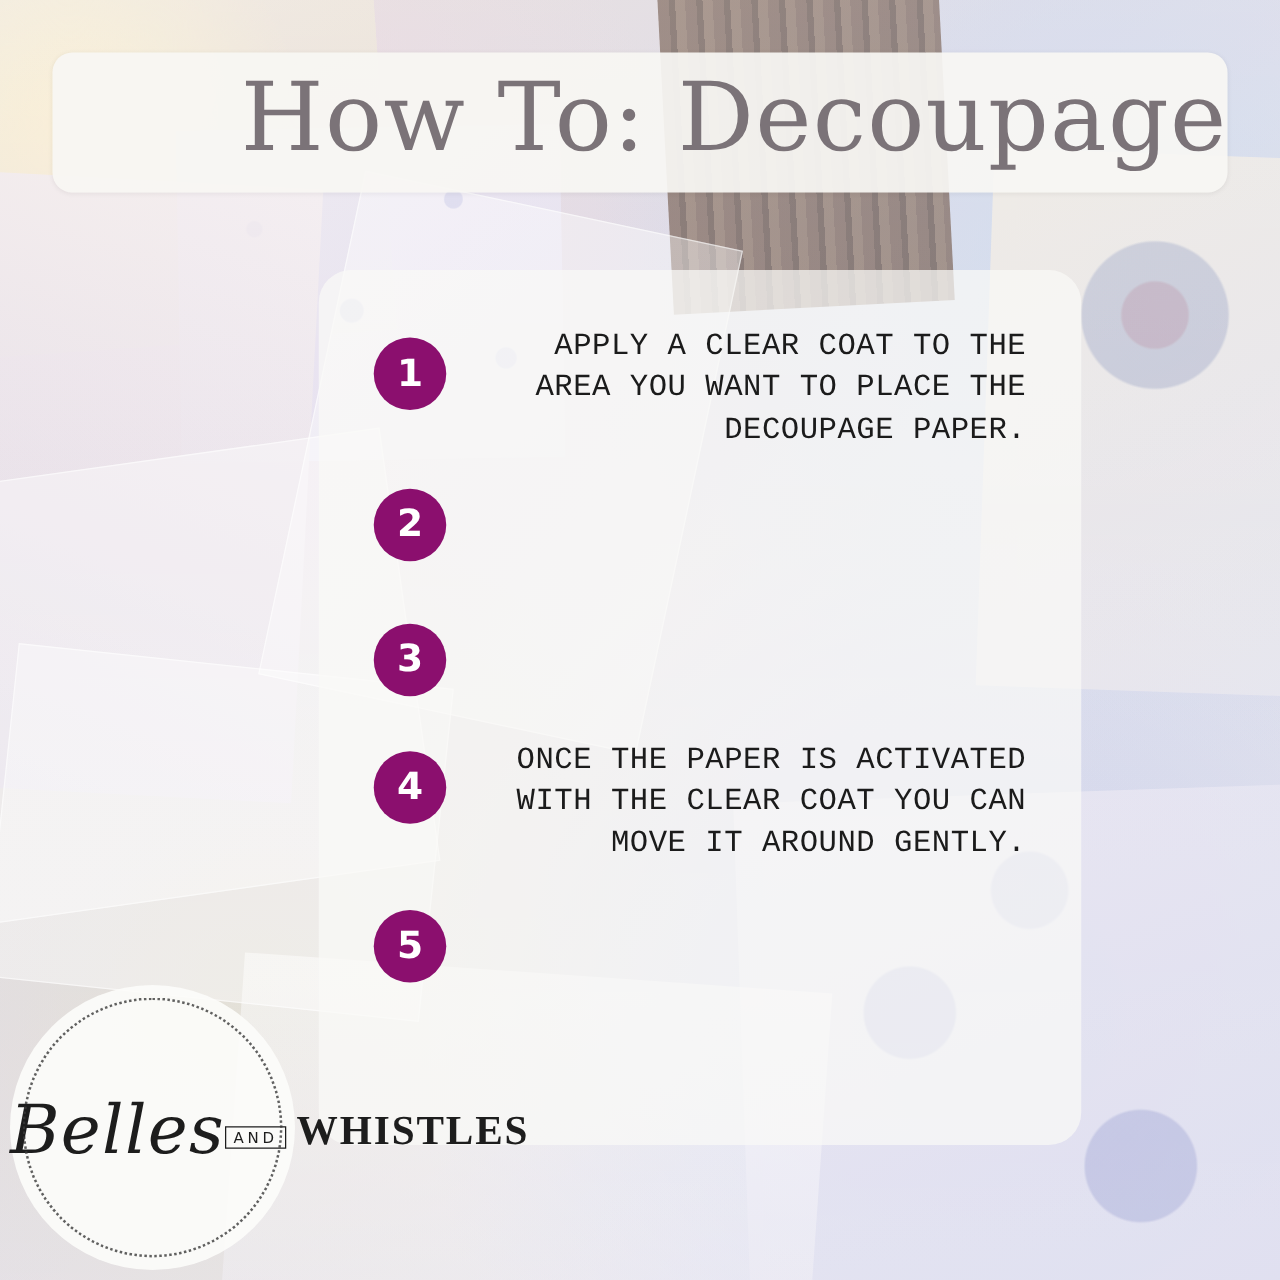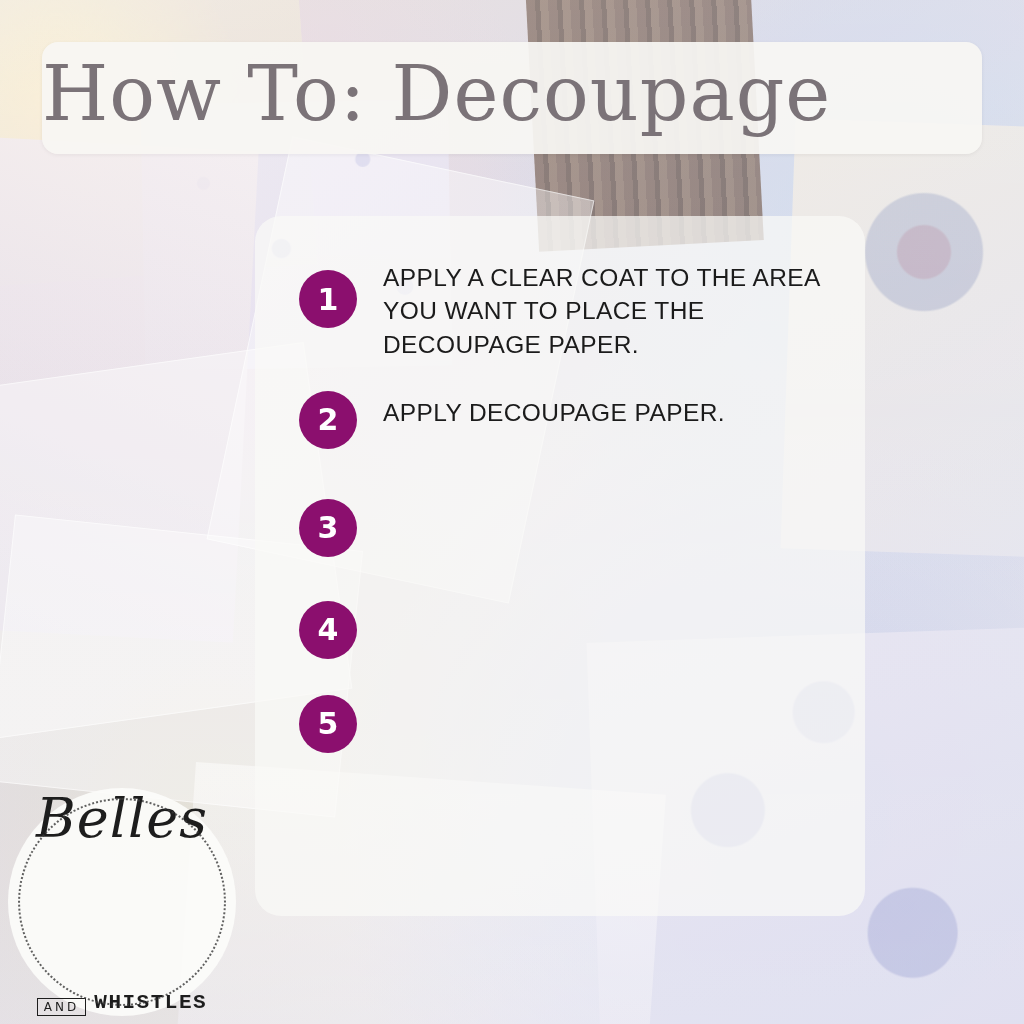--- a/index.html
+++ b/index.html
@@ -112,21 +112,21 @@
   .title-banner {
     position: absolute;
     left: 42px;
     top: 42px;
     width: 940px;
     height: 112px;
     background: rgba(247,246,243,0.93);
     border-radius: 16px;
     display: flex;
     align-items: center;
-    justify-content: flex-start;
+    justify-content: flex-end;
     box-shadow: 0 1px 4px rgba(0,0,0,0.06);
   }
   .title-text {
     font-family: "DejaVu Serif", "Liberation Serif", serif;
     font-size: 76px;
     line-height: 1;
     letter-spacing: 1px;
     color: #7b7378;
     white-space: nowrap;
     font-weight: 400;
@@ -163,48 +163,49 @@
     color: #ffffff;
     display: flex;
     align-items: center;
     justify-content: center;
     font-family: "DejaVu Sans", "Liberation Sans", sans-serif;
     font-size: 30px;
     font-weight: 700;
     margin-right: 26px;
   }
   .step-text {
-    font-family: Liberation Sans, sans-serif;
+    font-family: Liberation Mono, monospace;
     font-size: 24.5px;
     line-height: 1.36;
     color: #1b1b1b;
     letter-spacing: 0.4px;
     max-width: 438px;
     padding-top: 5px;
     text-transform: uppercase;
     font-variant: small-caps;
+    text-align: right;
   }
   .step-1 .step-badge { margin-top: 14px; }
   .step-3 .step-badge { margin-top: 20px; }
   .step-4 .step-badge { margin-top: 14px; }
   .step-5 .step-badge { margin-top: 6px; }
 
   
   .logo {
     position: absolute;
     left: 8px;
     bottom: 8px;
     width: 228px;
     height: 228px;
     border-radius: 50%;
     background: rgba(252,252,250,0.92);
     display: flex;
-    flex-direction: column;
+    flex-direction: row;
     align-items: center;
-    justify-content: space-between;
+    justify-content: flex-start;
   }
   .logo-ring {
     position: absolute;
     inset: 10px;
     border-radius: 50%;
     border: 2px dotted #3a3a3a;
     opacity: .8;
   }
   .logo-belles {
     font-family: "DejaVu Serif", "Liberation Serif", serif;
@@ -224,22 +225,22 @@
     padding: 1px 6px;
     margin-top: 10px;
   }
   .logo-row {
     display: flex;
     align-items: center;
     gap: 8px;
     margin-top: 6px;
   }
   .logo-whistles {
-    font-family: Liberation Mono, monospace;
-    font-size: 21px;
+    font-family: Liberation Serif, serif;
+    font-size: 33px;
     font-weight: 700;
     letter-spacing: 1.5px;
     color: #1d1d1d;
   }
 </style>
 </head>
 <body>
 
 <div id="page">
 
@@ -264,29 +265,29 @@
   <div class="steps-card">
     <div class="steps-list">
 
       <div class="step step-1">
         <div class="step-badge">1</div>
         <div class="step-text">Apply a clear coat to the area you want to place the decoupage paper.</div>
       </div>
 
       <div class="step step-2">
         <div class="step-badge">2</div>
-        <div class="step-text">Apply decoupage paper.</div>
       </div>
 
       <div class="step step-3">
         <div class="step-badge">3</div>
       </div>
 
       <div class="step step-4">
         <div class="step-badge">4</div>
+        <div class="step-text">Once the paper is activated with the clear coat you can move it around gently.</div>
       </div>
 
       <div class="step step-5">
         <div class="step-badge">5</div>
       </div>
 
     </div>
   </div>
 
   <div class="logo">

